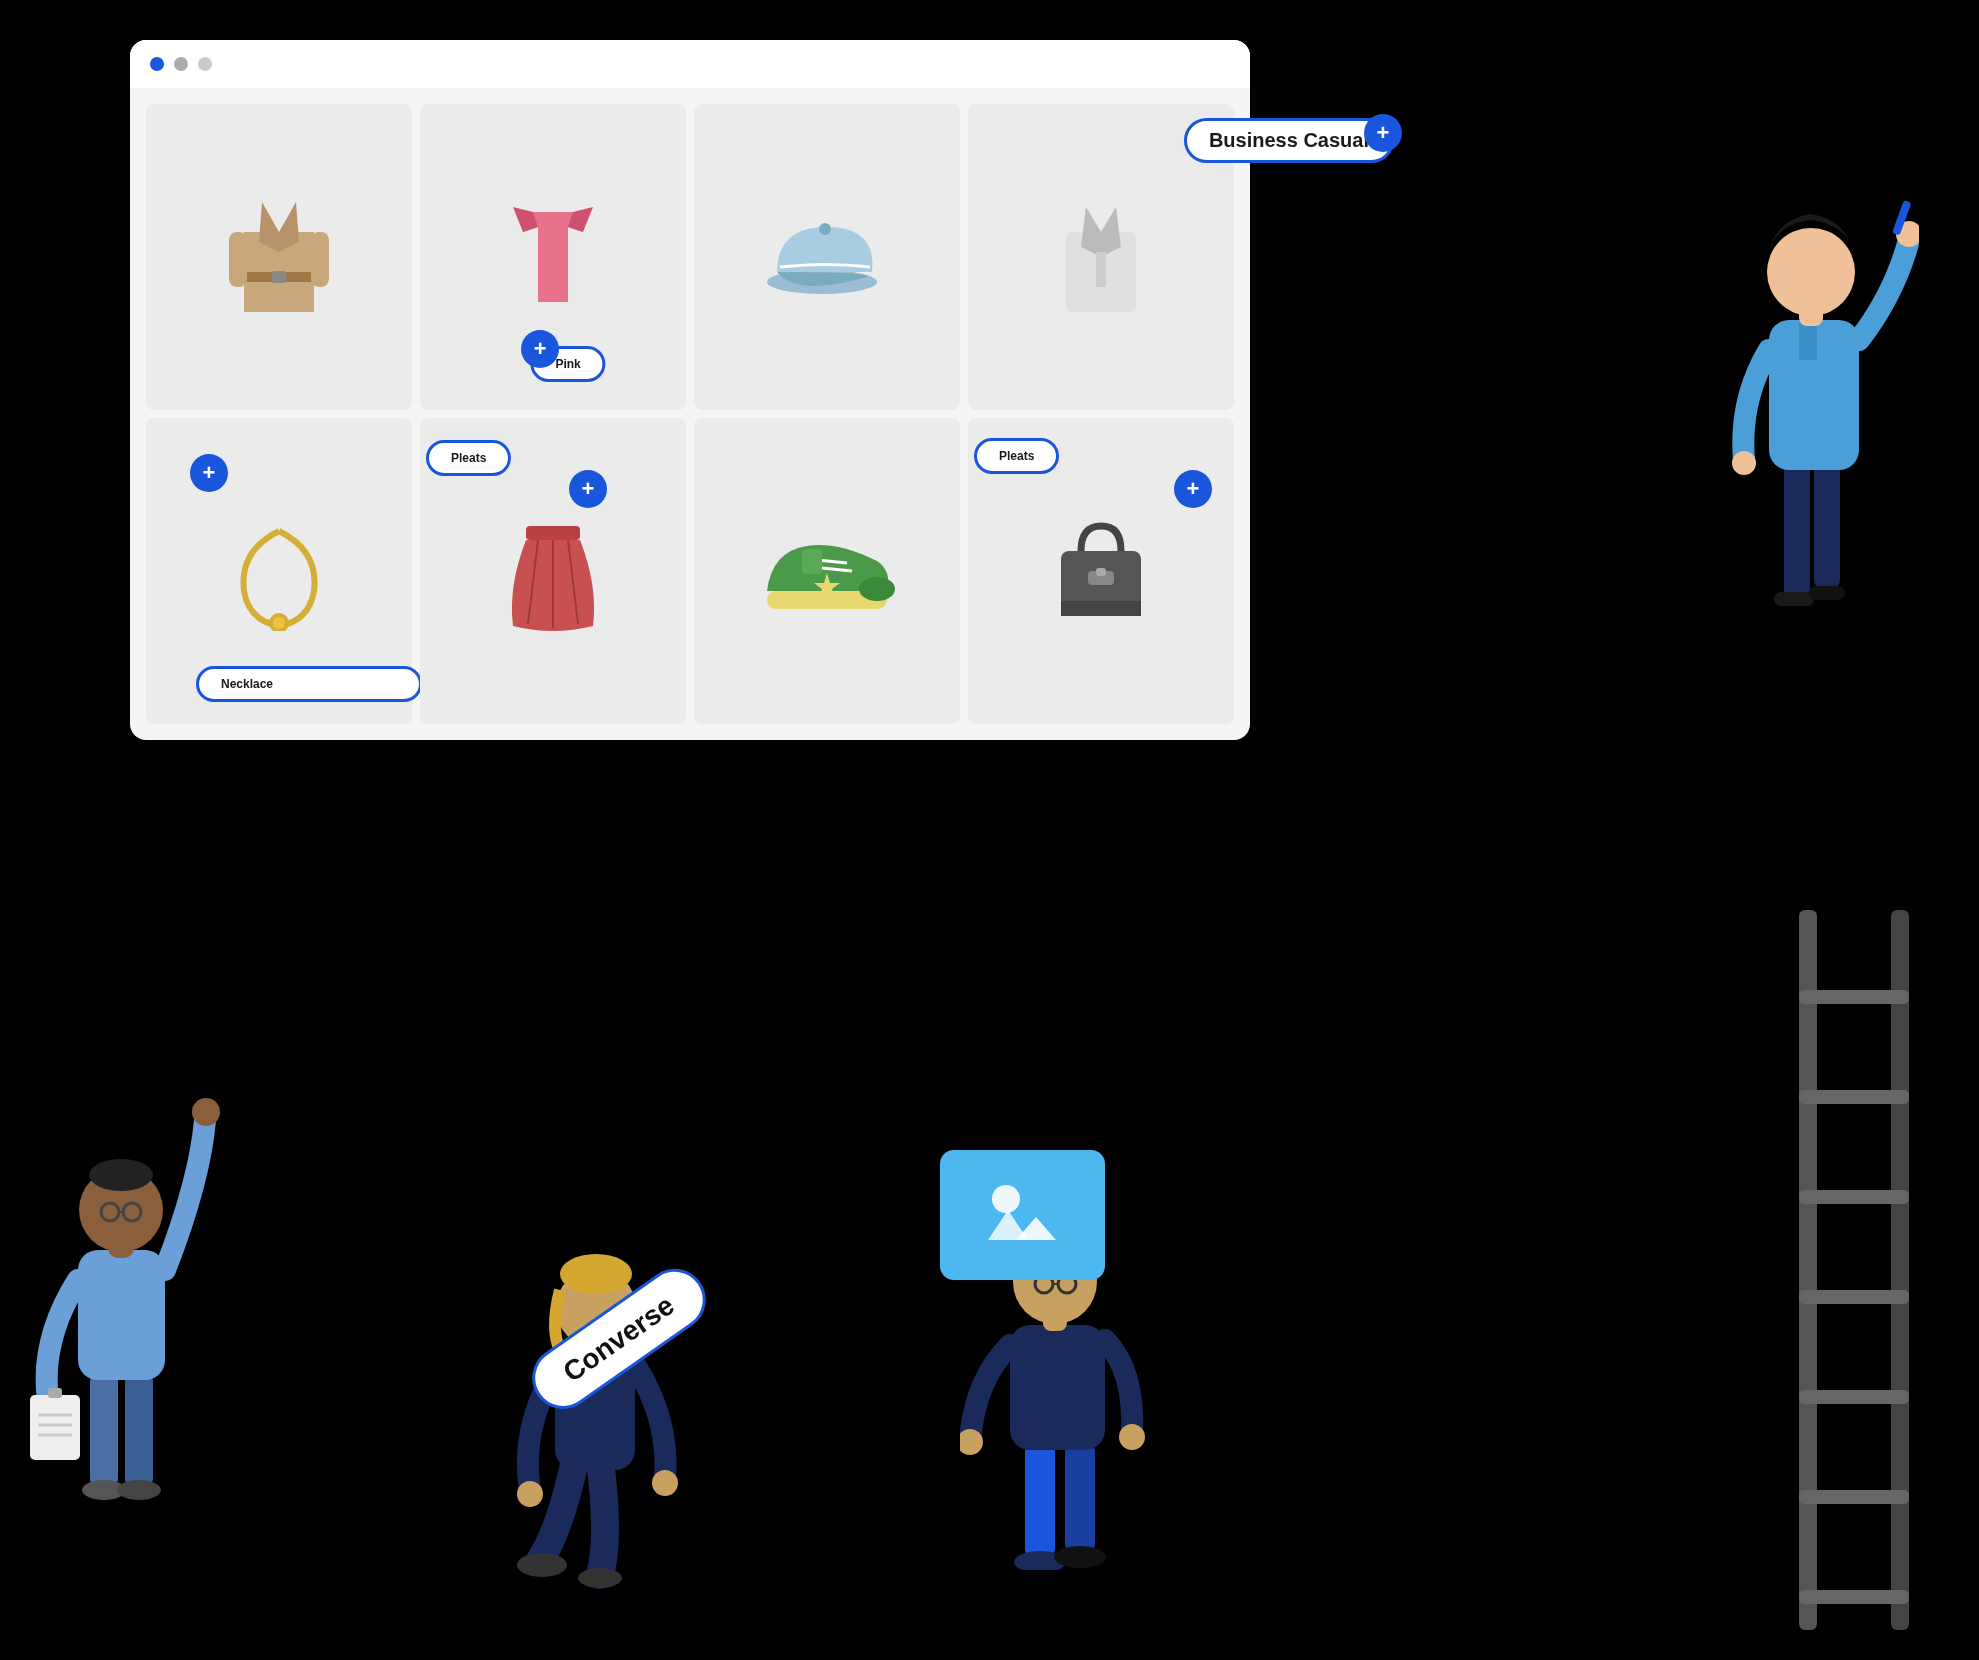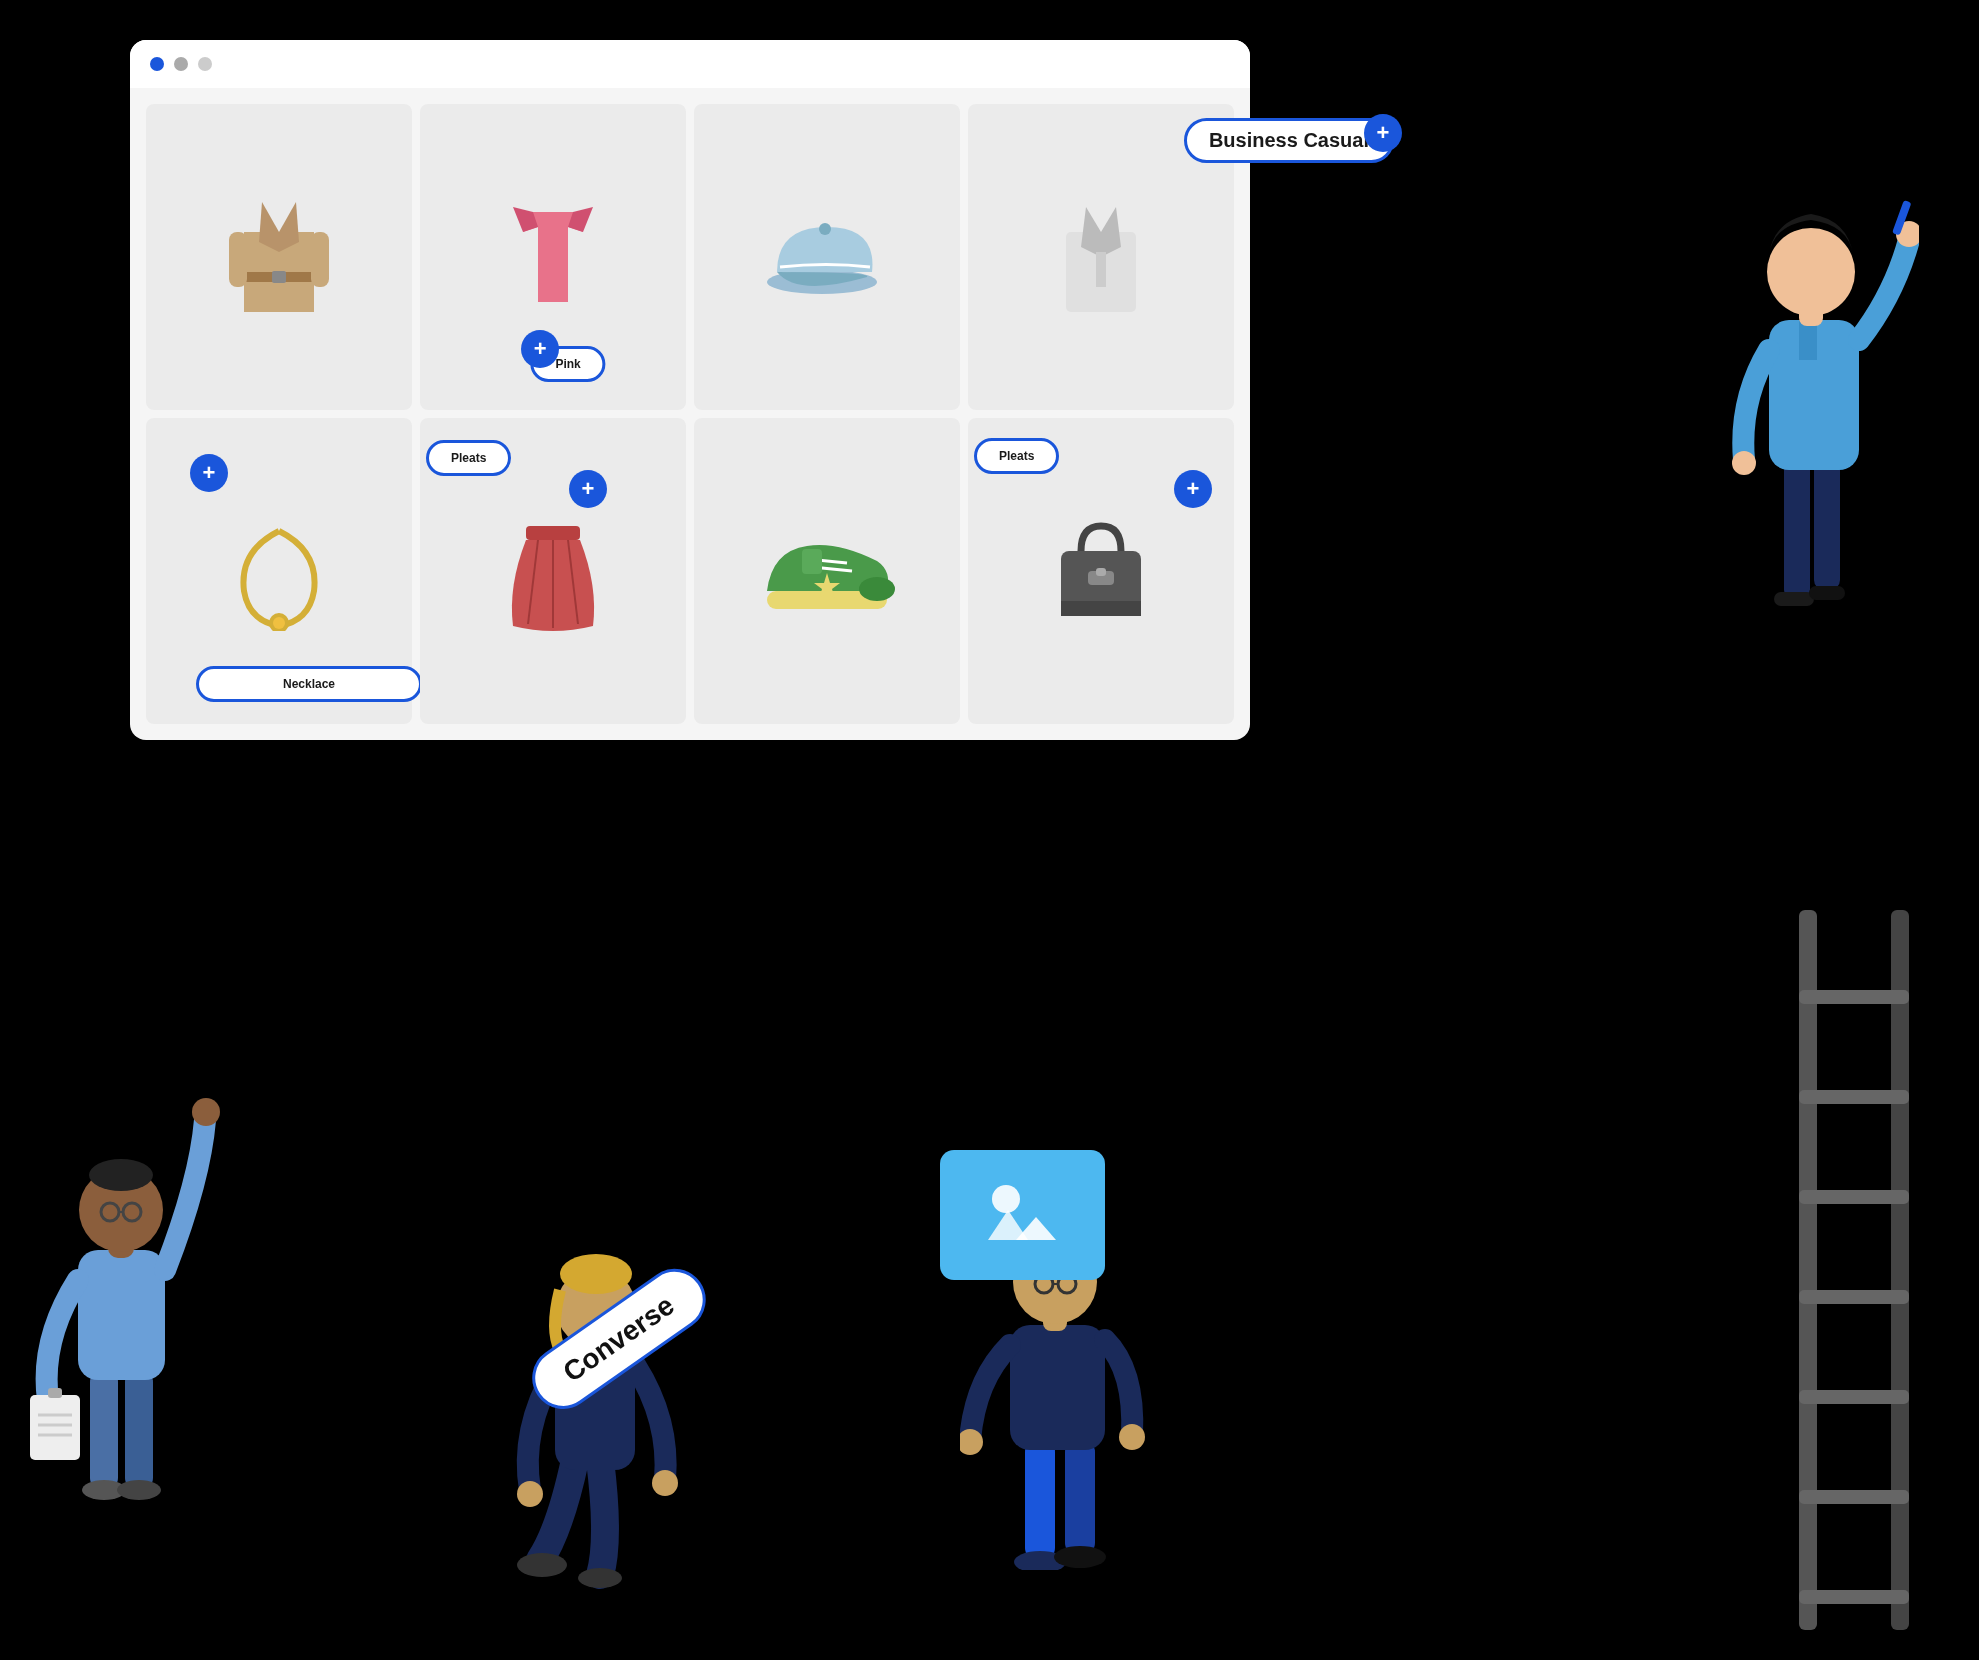--- a/index.html
+++ b/index.html
@@ -260,21 +260,21 @@
     <div class="grid-cell cell-necklace">
 
       <svg width="100" height="120" viewBox="0 0 100 120">
 
         <path d="M50,20 Q10,40 15,80 Q20,110 50,115 Q80,110 85,80 Q90,40 50,20" stroke="#d4af37" stroke-width="6" fill="none"></path>
 
         <circle cx="50" cy="112" r="10" fill="#d4af37"></circle>
         <circle cx="50" cy="112" r="6" fill="#f0c040"></circle>
       </svg>
 
-      <div class="tag-label" style="bottom:22px;left:50px;text-align:center;">Necklace</div>
+      <div class="tag-label" style="bottom:22px;left:50px;">Necklace</div>
       <div class="plus-btn" style="top:36px;left:44px;">+</div>
     </div>
 
     <div class="grid-cell cell-pleats">
 
       <svg width="110" height="130" viewBox="0 0 110 130">
 
         <rect x="28" y="20" width="54" height="14" rx="4" fill="#b84040"></rect>
 
         <path d="M28,34 Q10,80 15,120 Q55,130 95,120 Q100,80 82,34 Z" fill="#c85050"></path>

